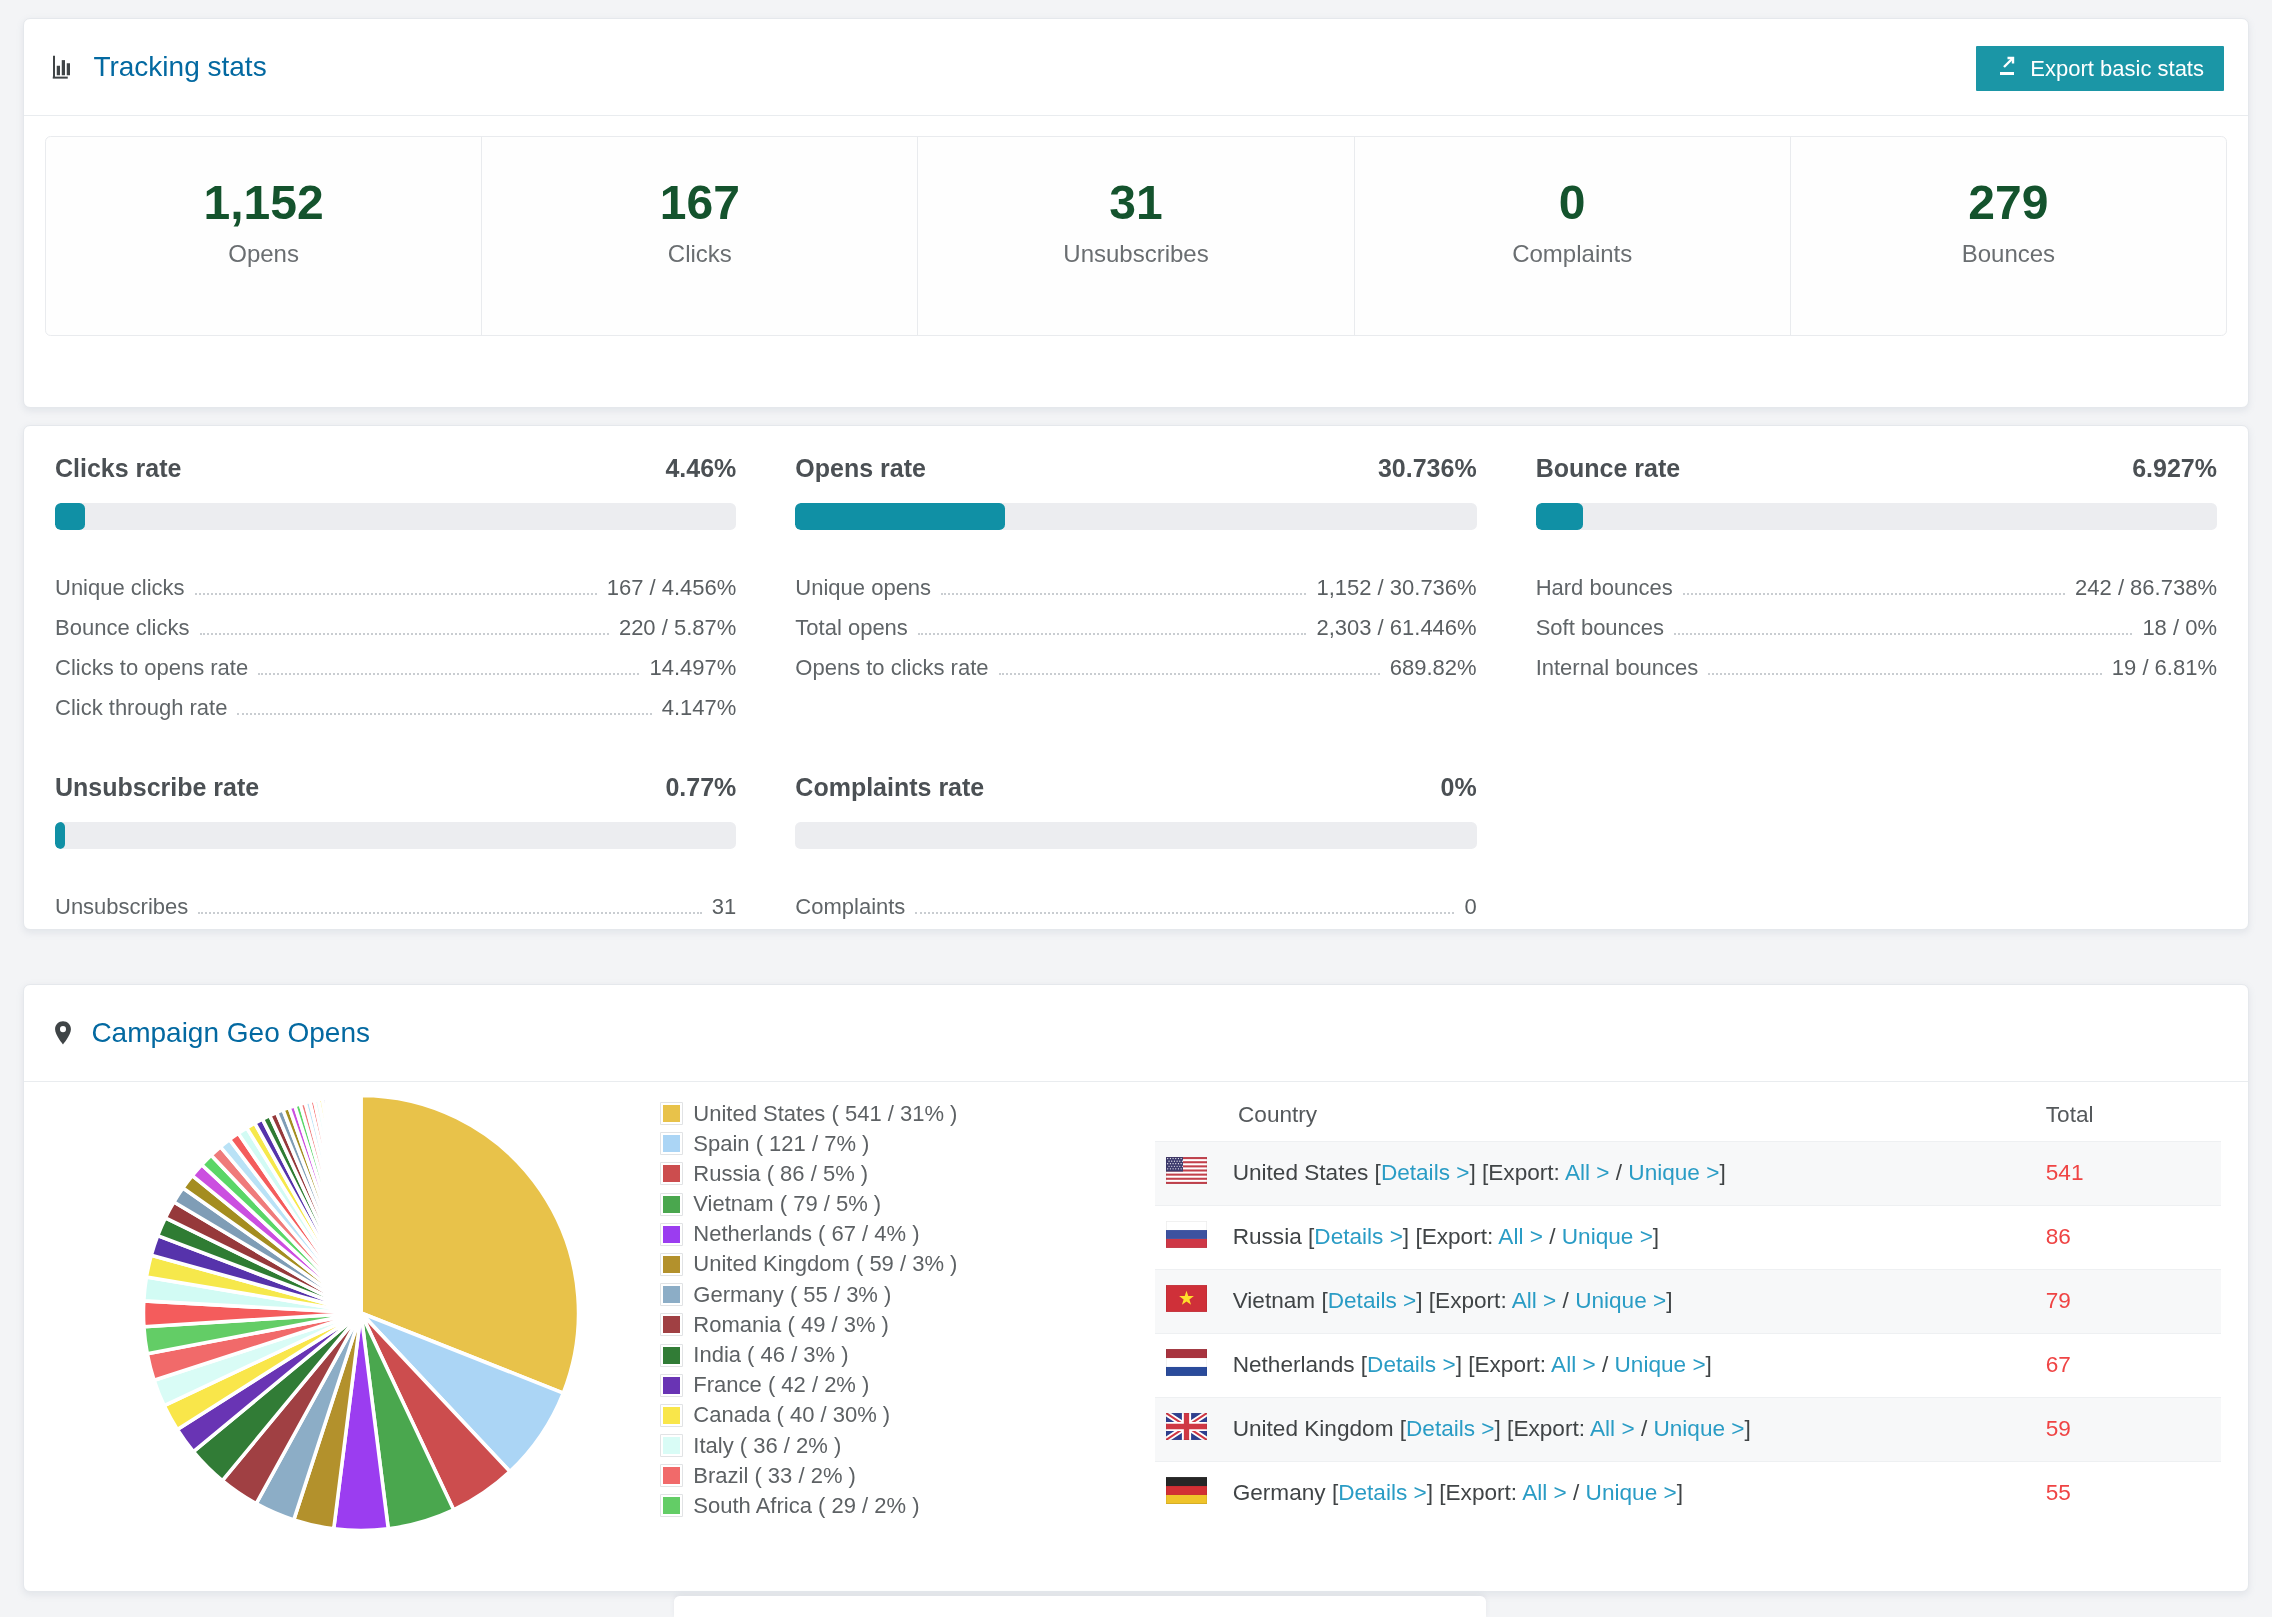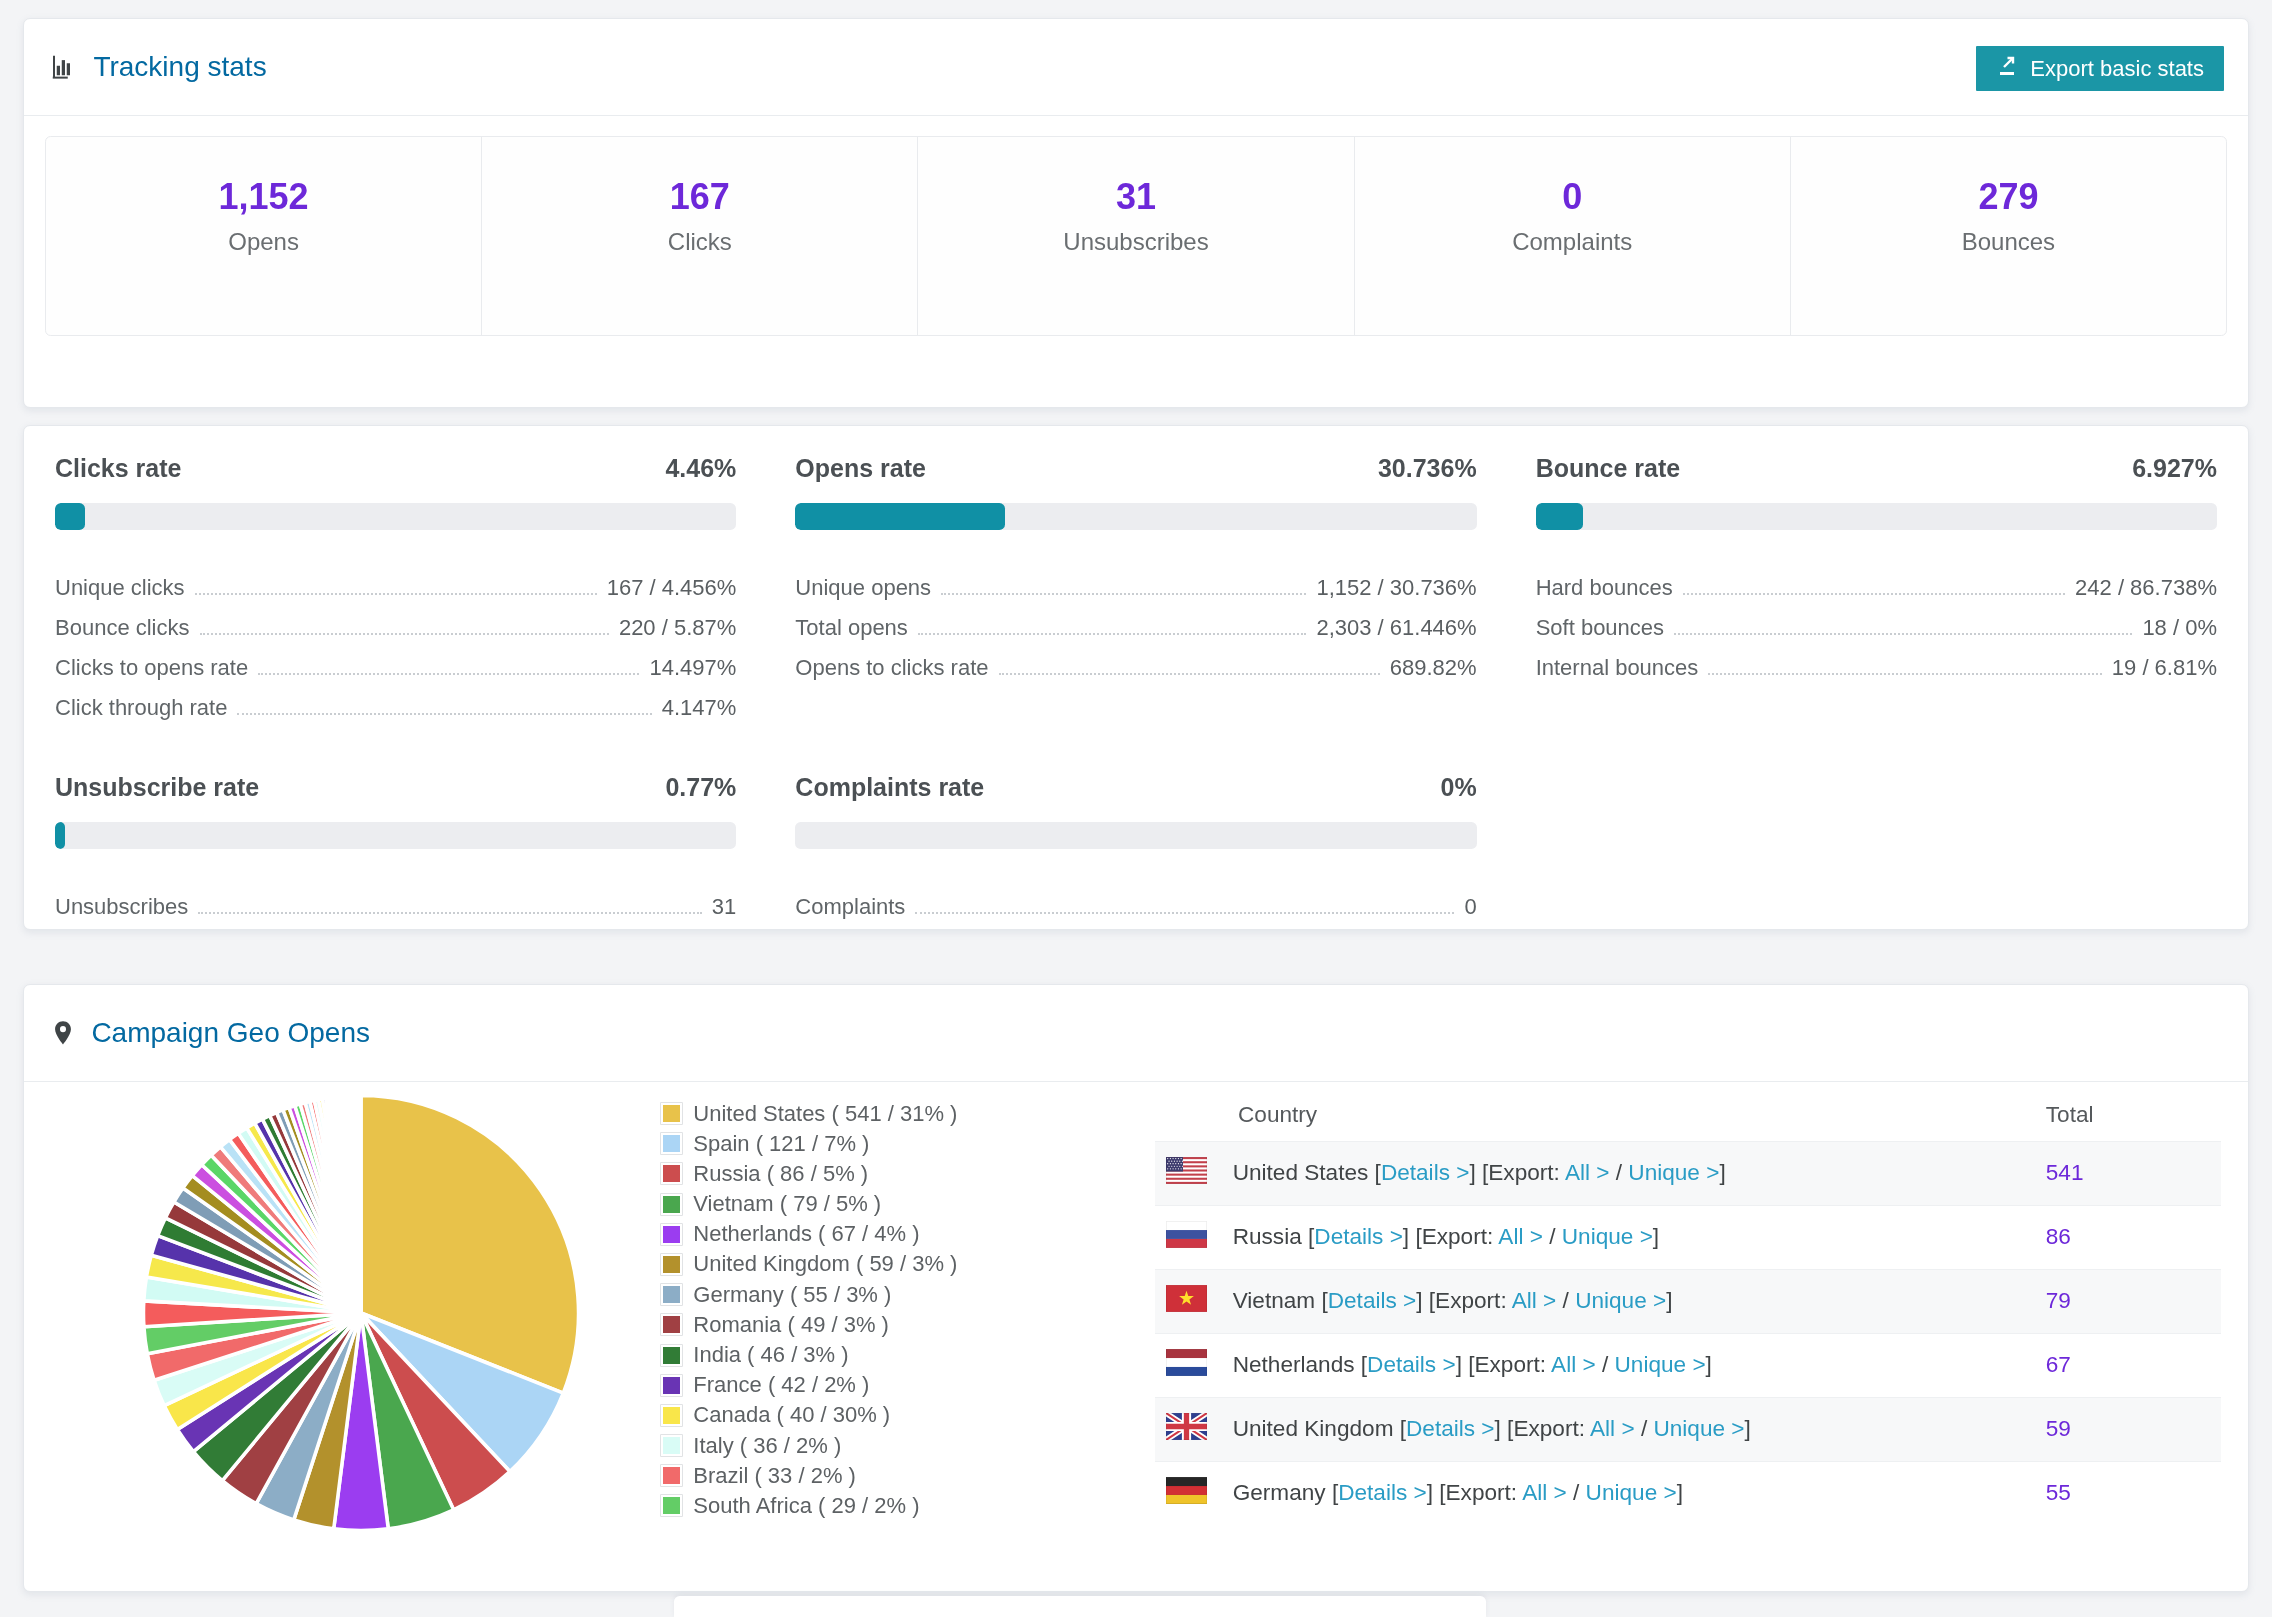--- a/index.html
+++ b/index.html
@@ -41,21 +41,21 @@
 
   
   .summary {
     margin:20px 21px 0; height:200px;
     display:flex;
     border:0.7px solid #e9ebee; border-radius:5.6px;
     background:#fefefe;
   }
   .sum-cell { flex:1; text-align:center; padding-top:42px; border-right:0.7px solid #e9ebee; }
   .sum-cell:last-child { border-right:none; }
-  .sum-num { font-size:36px; font-weight:700; color:#6d28d9; line-height:1; }
+  .sum-num { font-size:48px; font-weight:700; color:#14532d; line-height:1; }
   .sum-lbl { margin-top:12.7px; font-size:24px; color:#6a6e71; }
 
   
   .rates-grid {
     padding:28px 31px;
     display:grid; grid-template-columns:repeat(3,1fr);
     column-gap:59px; row-gap:52px;
   }
   .rate-head { display:flex; justify-content:space-between; align-items:center;
     font-size:25px; font-weight:700; color:#4b5054; }
@@ -79,21 +79,21 @@
   thead th { height:52px; text-align:left; font-weight:400; color:#55595c; vertical-align:middle; }
   th.h-country { padding-left:83px; }
   th.h-total, td.total { width:178px; padding-left:2.8px; }
   tbody tr { height:64px; border-top:1.4px solid #eef0f2; }
   tbody tr:nth-child(odd) { background:#f7f8f9; }
   td.country { padding-left:11.3px; }
   td .row-inner { display:flex; align-items:center; gap:25.4px; }
   td .flag { flex:0 0 41px; width:41px; height:27px; }
   td .ctext { color:#404446; white-space:nowrap; }
   td .ctext a { color:#2a9cc5; text-decoration:none; }
-  td.total { color:#6d28d9; }
+  td.total { color:#ef4444; }
 
   .bottom-peek {
     position:absolute; left:674px; top:1596px; width:812px; height:21px;
     background:#fff; border-radius:5.6px 5.6px 0 0;
     box-shadow:0 -1.4px 5.6px rgba(120,130,150,.10);
   }
 </style>
 </head>
 <body>
 

